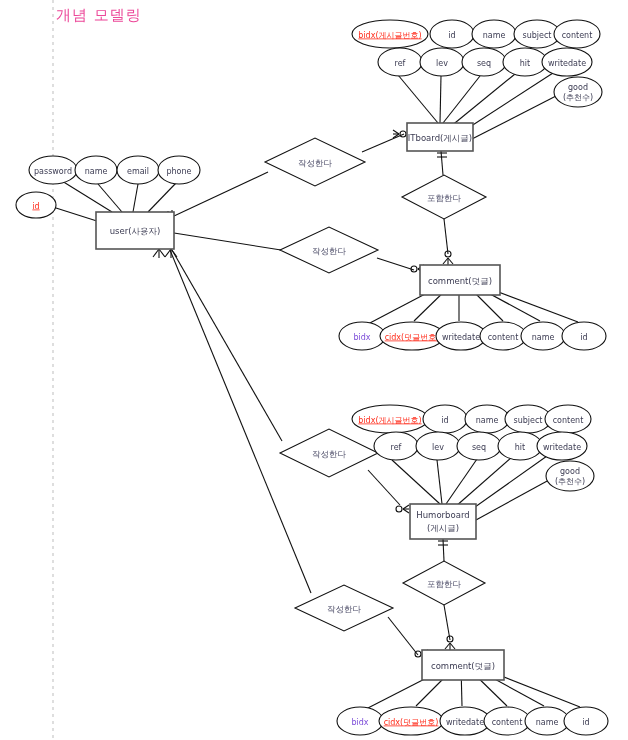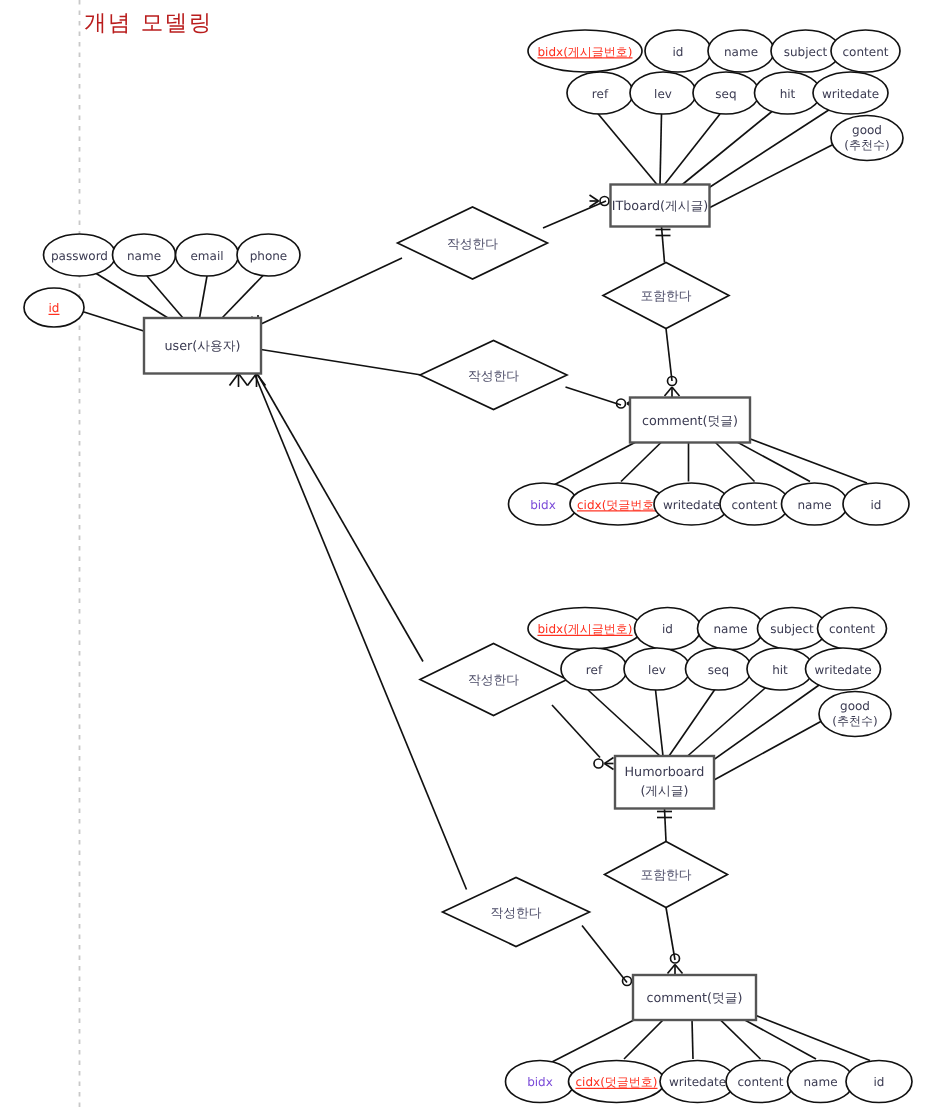--- a/index.html
+++ b/index.html
@@ -1,19 +1,19 @@
 <!DOCTYPE html>
 <html><head>
 <meta charset="utf-8">
 <style>
   html,body{margin:0;padding:0;background:#ffffff;}
   body{width:628px;height:740px;position:relative;overflow:hidden;
        font-family:"DejaVu Sans","Liberation Sans",sans-serif;}
   #canvas{position:absolute;left:0;top:0;width:628px;height:740px;}
-  .ttl{position:absolute;left:56px;top:6px;font-size:15px;color:#b91c1c;
+  .ttl{position:absolute;left:56px;top:6px;font-size:15px;color:#ec4899;
        font-family:"DejaVu Sans","Liberation Sans",sans-serif;letter-spacing:1px;white-space:nowrap;}
   svg{position:absolute;left:0;top:0;width:628px;height:740px;overflow:visible;}
   .lbl{font-size:8px;fill:#3b3b52;text-anchor:middle;dominant-baseline:middle;
        font-family:"DejaVu Sans","Liberation Sans",sans-serif;}
   .lbl-red{font-size:8px;fill:#ff2d1c;text-anchor:middle;dominant-baseline:middle;
        font-family:"DejaVu Sans","Liberation Sans",sans-serif;text-decoration:underline;}
   .lbl-fk{font-size:8px;fill:#7b4bd8;text-anchor:middle;dominant-baseline:middle;
        font-family:"DejaVu Sans","Liberation Sans",sans-serif;}
   .ent-lbl{font-size:8.5px;fill:#3b3b52;text-anchor:middle;dominant-baseline:middle;
        font-family:"DejaVu Sans","Liberation Sans",sans-serif;}

